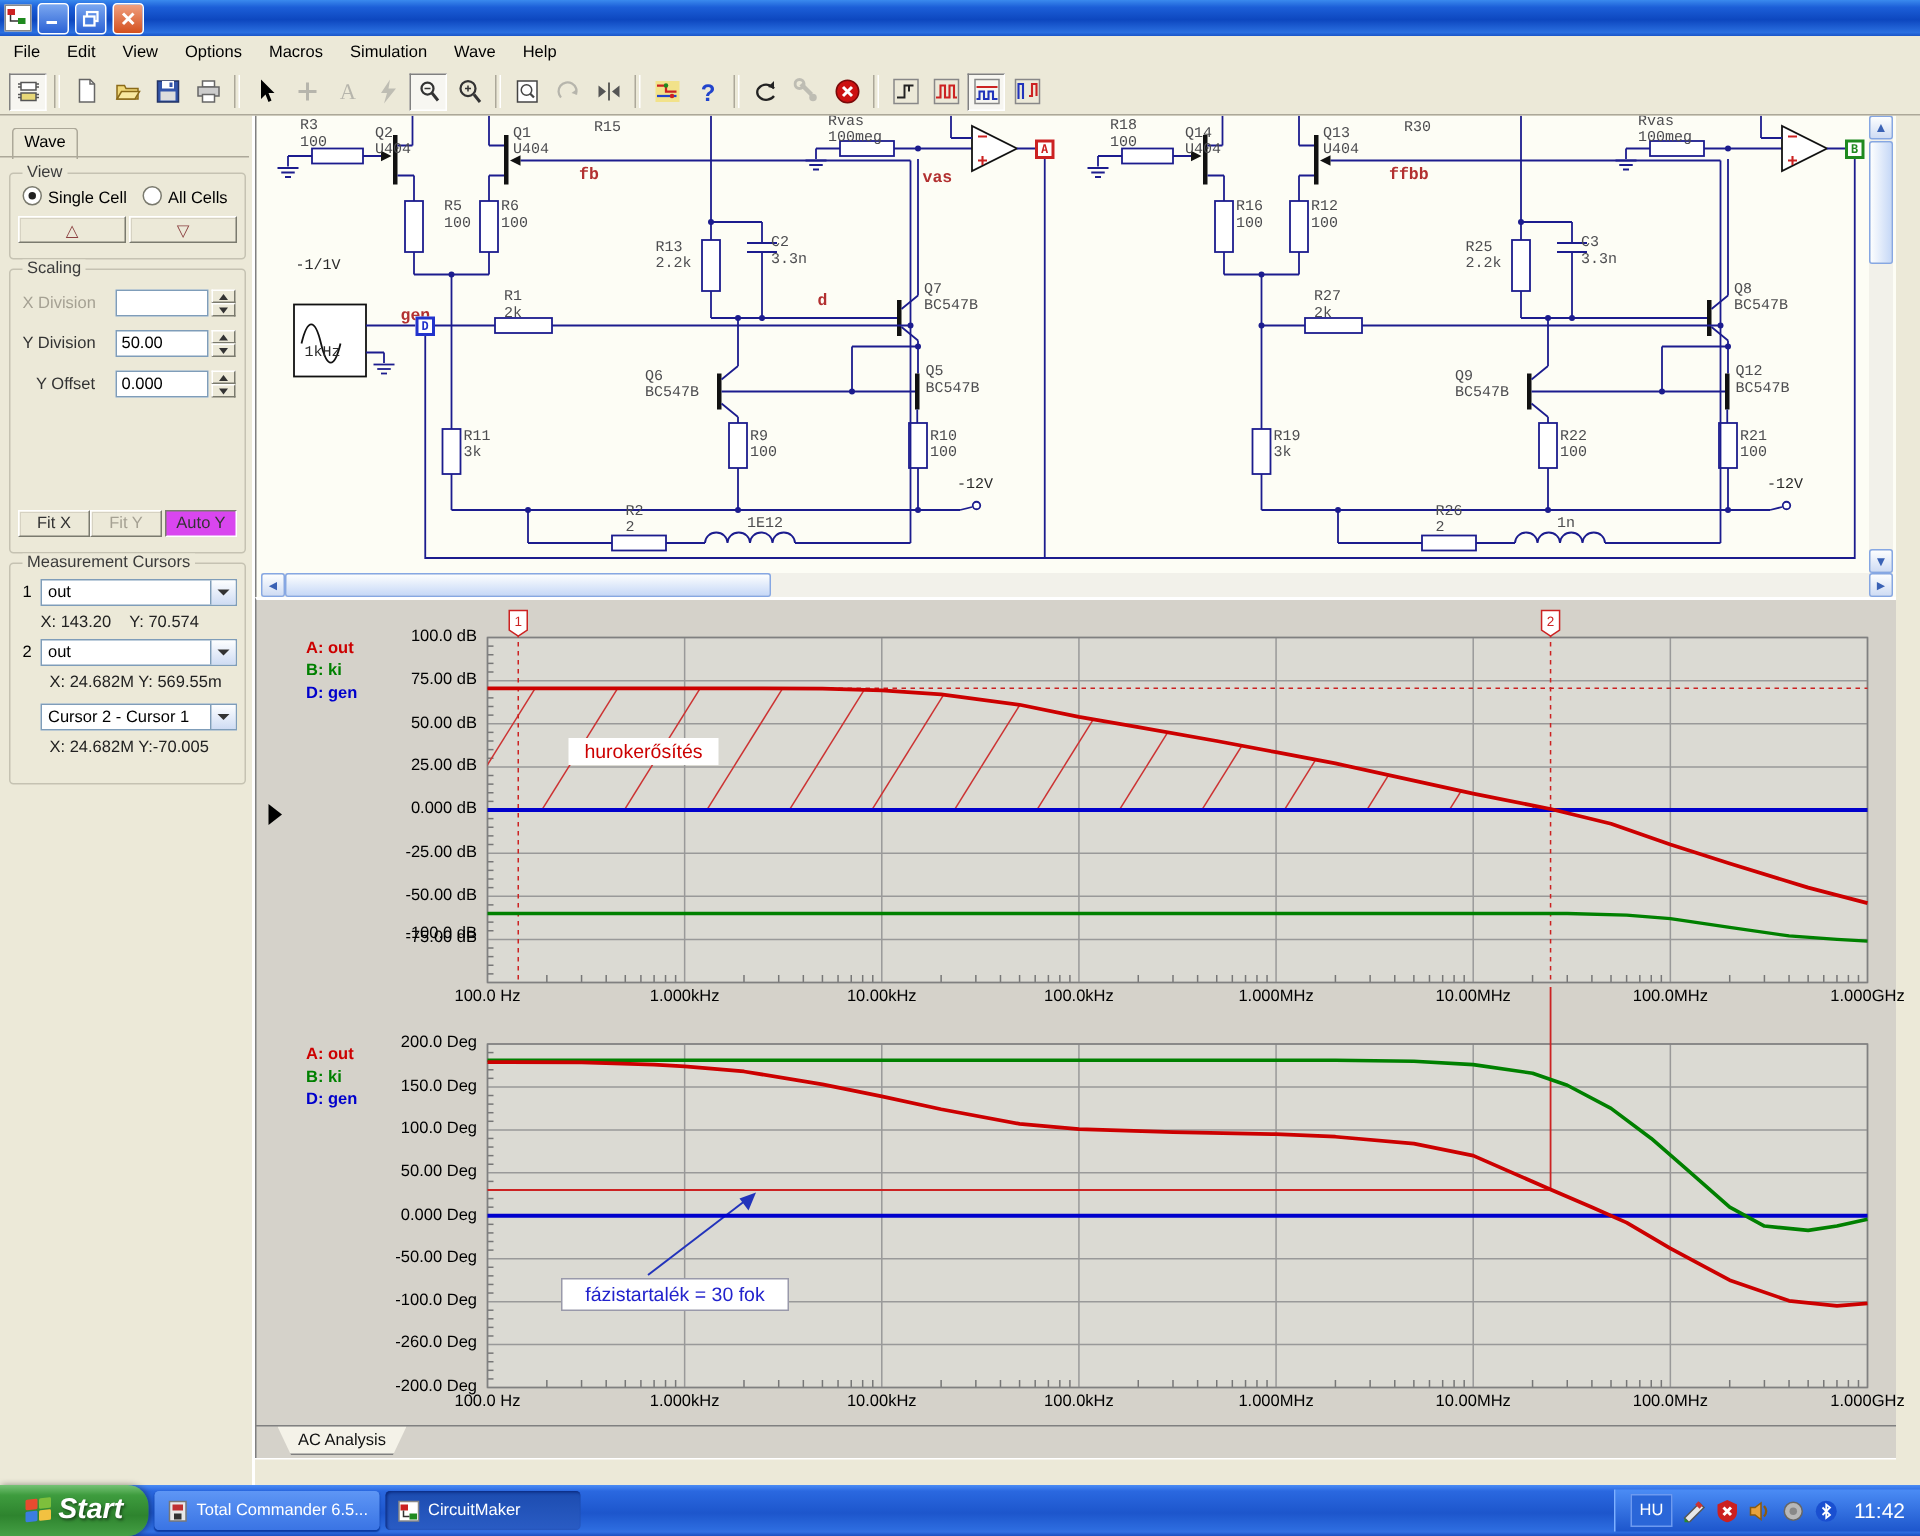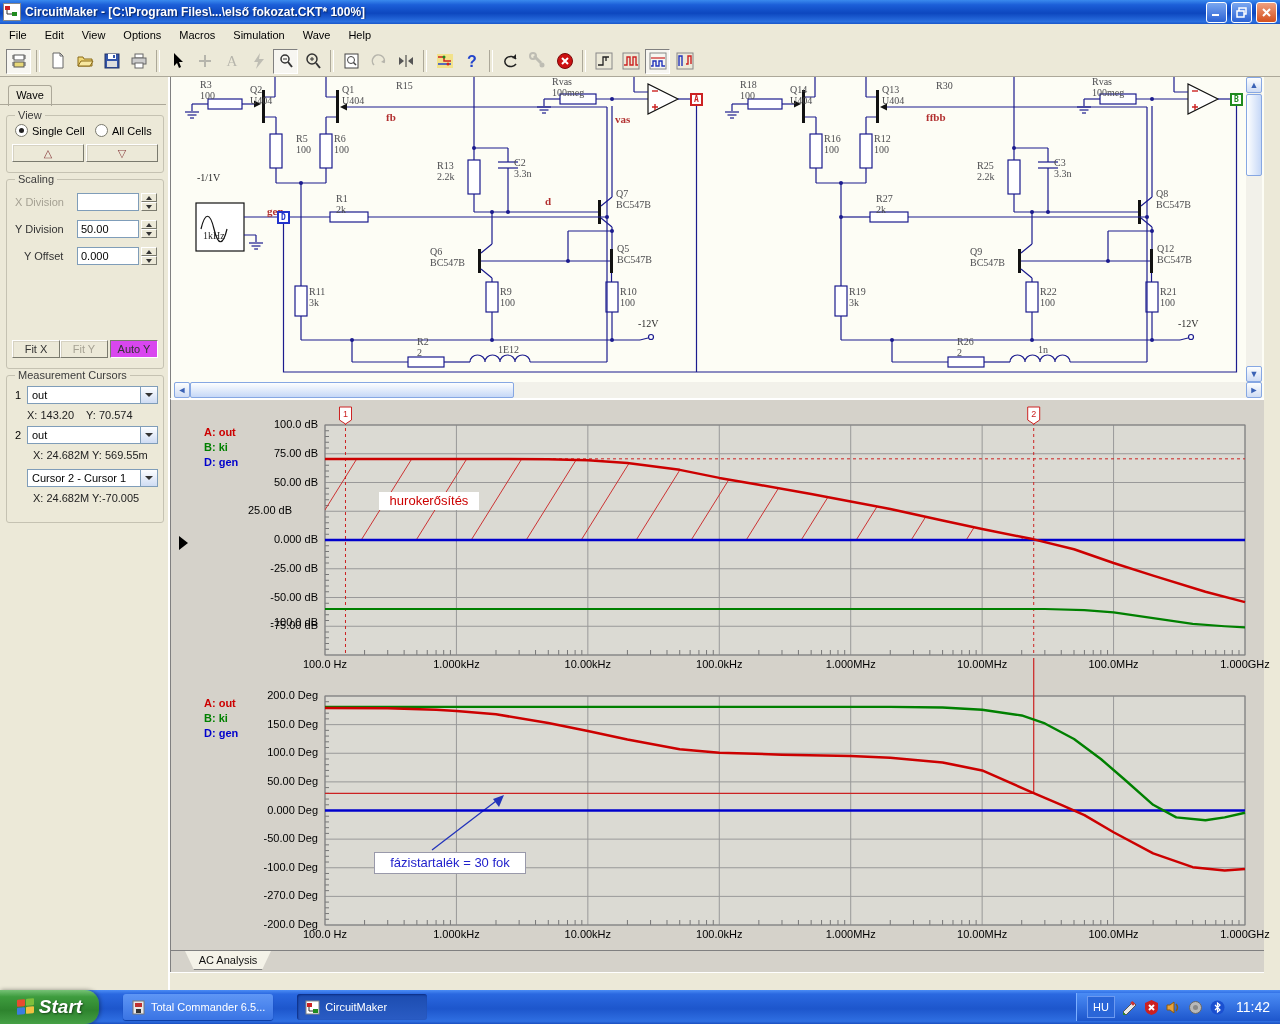--- a/index.html
+++ b/index.html
@@ -73,21 +73,21 @@
     border:1px solid #86a7e3;border-radius:2px;box-sizing:border-box}
   
   #wave-panel{left:170px;top:398px;width:1094px;height:552px;background:#d5d2ca;z-index:1;
     border-left:1px solid #808080;border-top:2px solid #fff;box-sizing:border-box}
   #plot-marker{left:179px;top:536px;width:0;height:0;border-top:7px solid transparent;
     border-bottom:7px solid transparent;border-left:9px solid #000;z-index:3}
   #wave-svg{left:0;top:0;z-index:2;pointer-events:none}
   #overlay{left:0;top:0;width:1280px;height:1024px;z-index:3;pointer-events:none}
   .tick{position:absolute;font-size:11px;color:#000}
   .legend{position:absolute;font-size:11px;font-weight:bold}
-  .schlab{position:absolute;font-family:Liberation Serif, serif;font-size:10px;
+  .schlab{position:absolute;font-family:Liberation Mono, monospace;font-size:10px;
     line-height:11px;white-space:pre;color:#4d4d50}
   .schlab.r{color:#b23030;font-size:11px;font-weight:bold}
   .schlab.k{color:#2a2a2a}
   .probe{position:absolute;width:13px;height:13px;background:#fff;box-sizing:border-box;
     border:2px solid;display:flex;align-items:center;justify-content:center;
     font-size:8px;font-weight:bold;font-family:"DejaVu Sans Mono",monospace}
   .anno{position:absolute;background:#fff;text-align:center;
     font-family:"Liberation Sans",sans-serif}
   
   #tabstrip{left:170px;top:950px;width:1094px;height:22px;background:#d5d2ca;z-index:4;
@@ -101,21 +101,21 @@
   #taskbar{left:0;top:990px;width:1280px;height:34px;z-index:10;
     background:linear-gradient(180deg,#4b8cf5 0%,#2a68e0 12%,#1d56cc 55%,#2f6fe2 92%,#1a4fc0 100%);
     display:flex;align-items:center}
   #startbtn{width:99px;height:34px;border-radius:0 14px 14px 0;
     background:linear-gradient(180deg,#76c276 0%,#3e9c3e 20%,#2e842e 60%,#45a045 100%);
     display:flex;align-items:center;justify-content:center;gap:5px;
     box-shadow:1px 0 4px rgba(0,0,0,.4)}
   #startbtn span{color:#fff;font-size:19px;font-weight:bold;font-style:italic;text-shadow:1px 1px 2px #0007}
   .flag{width:17px;height:16px;display:grid;grid-template-columns:8px 8px;grid-template-rows:7px 7px;gap:1px;transform:skewY(-6deg)}
   .flag i{border-radius:1px}
-  .taskbtn{height:26px;margin-left:24px;border-radius:3px;display:flex;align-items:center;gap:5px;
+  .taskbtn{height:26px;margin-left:4px;border-radius:3px;display:flex;align-items:center;gap:5px;
     padding:0 8px;color:#fff;font-size:11px;min-width:130px;box-sizing:border-box;
     background:linear-gradient(180deg,#5e96f5,#3a74e4);box-shadow:0 1px 1px #0a3aa0}
   .taskbtn.active{background:linear-gradient(180deg,#1c4cb0,#2a5cc4);box-shadow:inset 1px 1px 2px #0a2a80}
   .ticon{width:15px;height:15px;display:inline-block}
   #tray{margin-left:auto;height:20px;display:flex;align-items:center;
     background:linear-gradient(180deg,#4b8cf5,#1d56cc);border-left:1px solid #7db0ff;padding:4px 10px;gap:7px}
   #hu-chip{width:26px;height:20px;background:#2a66d8;border:1px solid #6d9af0;color:#fff;
     font-size:11px;display:flex;align-items:center;justify-content:center}
   .trayico{width:15px;height:15px;border-radius:2px;display:inline-block}
   #clock{color:#fff;font-size:14px;margin-left:4px}
@@ -124,21 +124,20 @@
 <body>
 
 <div id="titlebar" class="abs">
   <span id="app-icon">
     <svg width="14" height="14">
         <rect x="1" y="2" width="5" height="4" fill="#cc2222"></rect>
         <rect x="8" y="8" width="5" height="4" fill="#1f8a1f"></rect>
         <path d="M3,6 V10 H8" stroke="#333" fill="none"></path>
       </svg>
   </span>
-  <span id="title-text">CircuitMaker - [C:\Program Files\...\első fokozat.CKT* 100%]</span>
   <span class="winbtn">
       <svg width="11" height="11">
         <rect x="1" y="7" width="7" height="2" fill="#fff"></rect>
       </svg>
     </span>
   <span class="winbtn">
       <svg width="11" height="11">
         <rect x="3" y="1" width="7" height="6" fill="none" stroke="#fff" stroke-width="1.5"></rect>
         <rect x="1" y="4" width="7" height="6" fill="#4a7fe0" stroke="#fff" stroke-width="1.5"></rect>
       </svg>
@@ -936,21 +935,21 @@
     <div class="schlab k" style="left:1178px;top:318px">-12V</div>
     <div class="schlab g" style="left:957px;top:336px">R26
 2</div>
     <div class="schlab g" style="left:1038px;top:344px">1n</div>
     <div class="probe" style="left:690px;top:93px;border-color:#cc2222;color:#cc2222">A</div>
     <div class="probe" style="left:1230px;top:93px;border-color:#1f8a1f;color:#1f8a1f">B</div>
     <div class="probe" style="left:277px;top:211px;border-color:#2233cc;color:#2233cc">D</div>
     <div class="tick" style="left:248px;top:418px;width:70px;text-align:right">100.0 dB</div>
     <div class="tick" style="left:248px;top:446.75px;width:70px;text-align:right">75.00 dB</div>
     <div class="tick" style="left:248px;top:475.5px;width:70px;text-align:right">50.00 dB</div>
-    <div class="tick" style="left:248px;top:504.25px;width:70px;text-align:left">25.00 dB</div>
+    <div class="tick" style="left:248px;top:504.25px;width:70px;text-align:right">25.00 dB</div>
     <div class="tick" style="left:248px;top:533px;width:70px;text-align:right">0.000 dB</div>
     <div class="tick" style="left:248px;top:561.75px;width:70px;text-align:right">-25.00 dB</div>
     <div class="tick" style="left:248px;top:590.5px;width:70px;text-align:right">-50.00 dB</div>
     <div class="tick" style="left:248px;top:619.25px;width:70px;text-align:right">-75.00 dB</div>
     <div class="tick" style="left:248px;top:616px;width:70px;text-align:right">-100.0 dB</div>
     <div class="tick" style="left:290px;top:658px;width:70px;text-align:center">100.0 Hz</div>
     <div class="tick" style="left:421.42857142857144px;top:658px;width:70px;text-align:center">1.000kHz</div>
     <div class="tick" style="left:552.8571428571429px;top:658px;width:70px;text-align:center">10.00kHz</div>
     <div class="tick" style="left:684.2857142857142px;top:658px;width:70px;text-align:center">100.0kHz</div>
     <div class="tick" style="left:815.7142857142857px;top:658px;width:70px;text-align:center">1.000MHz</div>
@@ -960,21 +959,21 @@
     <div class="legend" style="left:204px;top:426px;color:#cc0000">A: out</div>
     <div class="legend" style="left:204px;top:441px;color:#008000">B: ki</div>
     <div class="legend" style="left:204px;top:456px;color:#0000cc">D: gen</div>
     <div class="tick" style="left:248px;top:689px;width:70px;text-align:right">200.0 Deg</div>
     <div class="tick" style="left:248px;top:717.625px;width:70px;text-align:right">150.0 Deg</div>
     <div class="tick" style="left:248px;top:746.25px;width:70px;text-align:right">100.0 Deg</div>
     <div class="tick" style="left:248px;top:774.875px;width:70px;text-align:right">50.00 Deg</div>
     <div class="tick" style="left:248px;top:803.5px;width:70px;text-align:right">0.000 Deg</div>
     <div class="tick" style="left:248px;top:832.125px;width:70px;text-align:right">-50.00 Deg</div>
     <div class="tick" style="left:248px;top:860.75px;width:70px;text-align:right">-100.0 Deg</div>
-    <div class="tick" style="left:248px;top:889.375px;width:70px;text-align:right">-270.0 Deg</div>
+    <div class="tick" style="left:248px;top:889.375px;width:70px;text-align:right">-260.0 Deg</div>
     <div class="tick" style="left:248px;top:918px;width:70px;text-align:right">-200.0 Deg</div>
     <div class="tick" style="left:290px;top:928px;width:70px;text-align:center">100.0 Hz</div>
     <div class="tick" style="left:421.42857142857144px;top:928px;width:70px;text-align:center">1.000kHz</div>
     <div class="tick" style="left:552.8571428571429px;top:928px;width:70px;text-align:center">10.00kHz</div>
     <div class="tick" style="left:684.2857142857142px;top:928px;width:70px;text-align:center">100.0kHz</div>
     <div class="tick" style="left:815.7142857142857px;top:928px;width:70px;text-align:center">1.000MHz</div>
     <div class="tick" style="left:947.1428571428571px;top:928px;width:70px;text-align:center">10.00MHz</div>
     <div class="tick" style="left:1078.5714285714284px;top:928px;width:70px;text-align:center">100.0MHz</div>
     <div class="tick" style="left:1210px;top:928px;width:70px;text-align:center">1.000GHz</div>
     <div class="legend" style="left:204px;top:697px;color:#cc0000">A: out</div>

